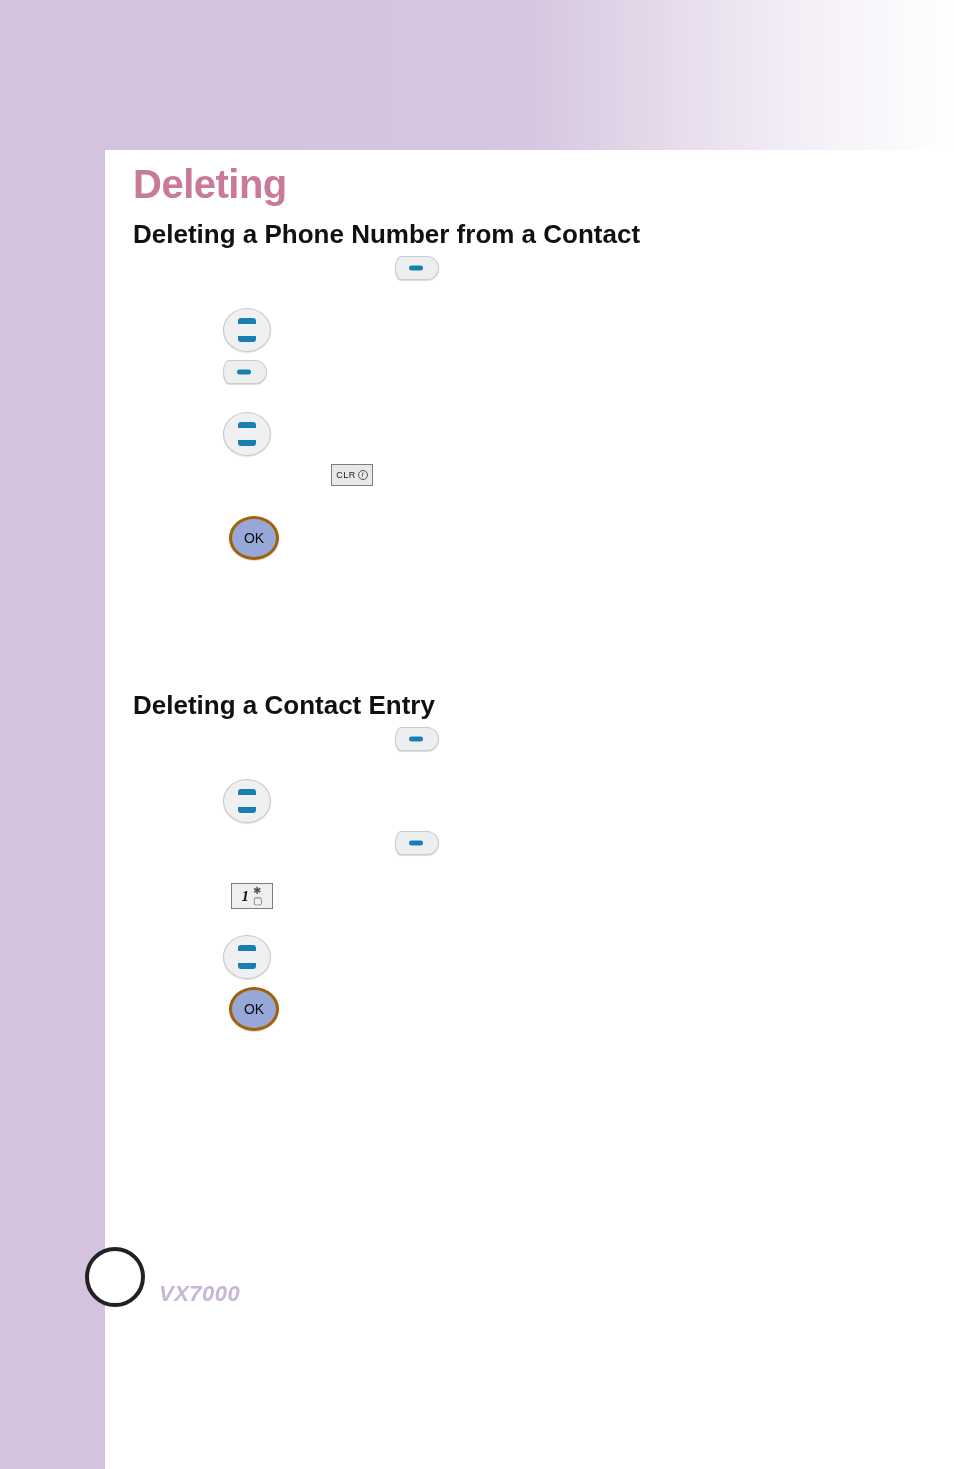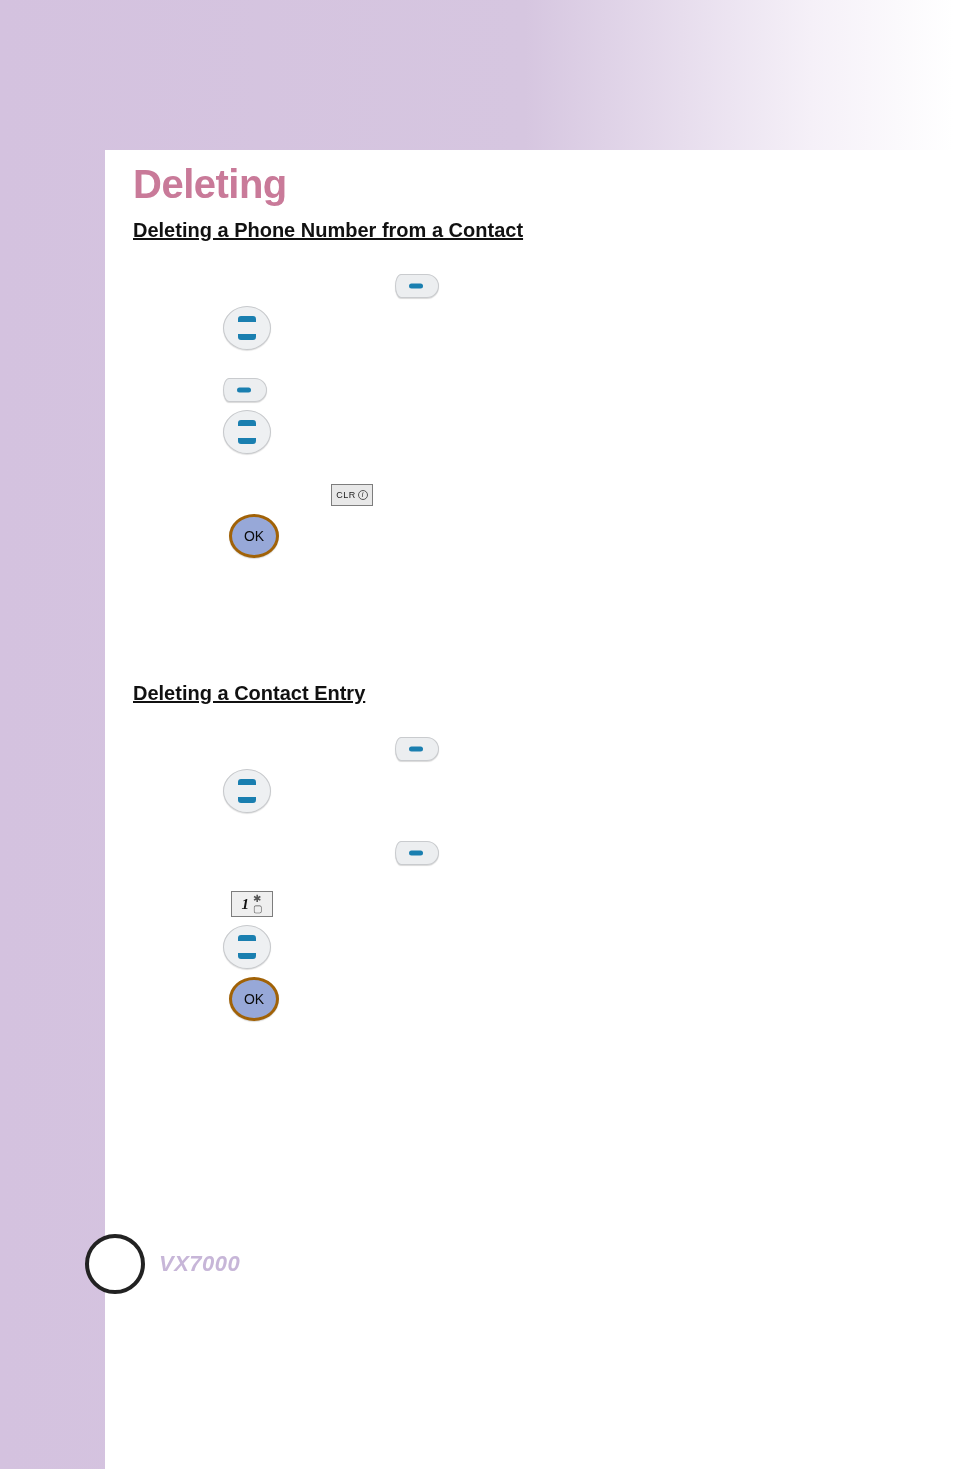--- a/index.html
+++ b/index.html
@@ -28,27 +28,26 @@
   .doc-title {
     color: #c97a99;
     font-weight: 800;
     font-size: 40px;
     letter-spacing: -0.5px;
     margin: 0 0 8px 0;
   }
   .section-title {
     color: #111;
     font-weight: 800;
-    font-size: 20px;
+    font-size: 26px;
     margin: 12px 0 6px 0;
-    text-decoration: underline;
   }
   .step-row {
     display: flex;
-    align-items: flex-end;
+    align-items: flex-start;
     min-height: 50px;
     margin: 2px 0;
   }
   .step-num {
     width: 90px;
     flex: 0 0 90px;
     color: #fff; 
     font-size: 18px;
   }
   .step-icons {
@@ -161,23 +160,23 @@
   .numkey .glyph {
     font-size: 10px;
     color: #555;
     line-height: 1;
   }
 
   
   .footer {
     position: absolute;
     left: 85px;
-    bottom: 175px;
-    display: flex;
-    align-items: center;
+    bottom: 162px;
+    display: flex;
+    align-items: flex-end;
     gap: 14px;
   }
   .page-circ {
     width: 52px;
     height: 52px;
     border: 4px solid #222;
     border-radius: 50%;
     background: #fff;
   }
   .model {

